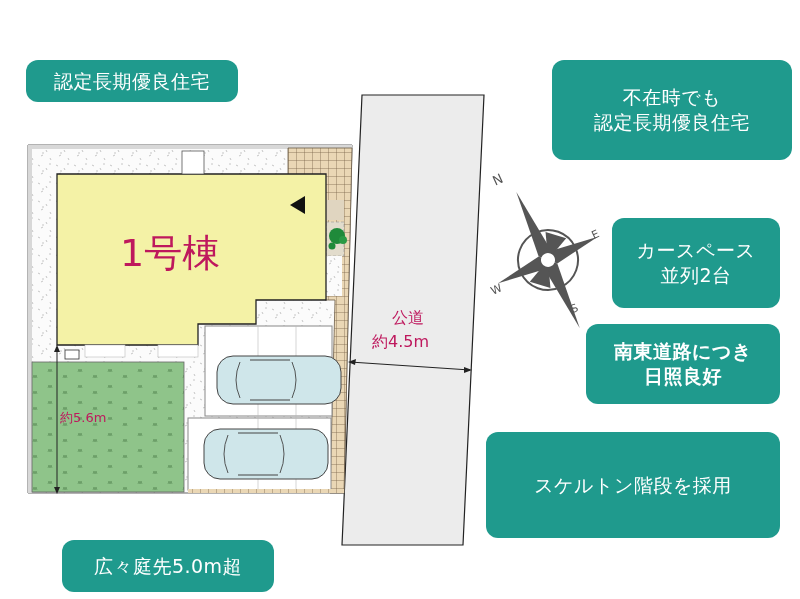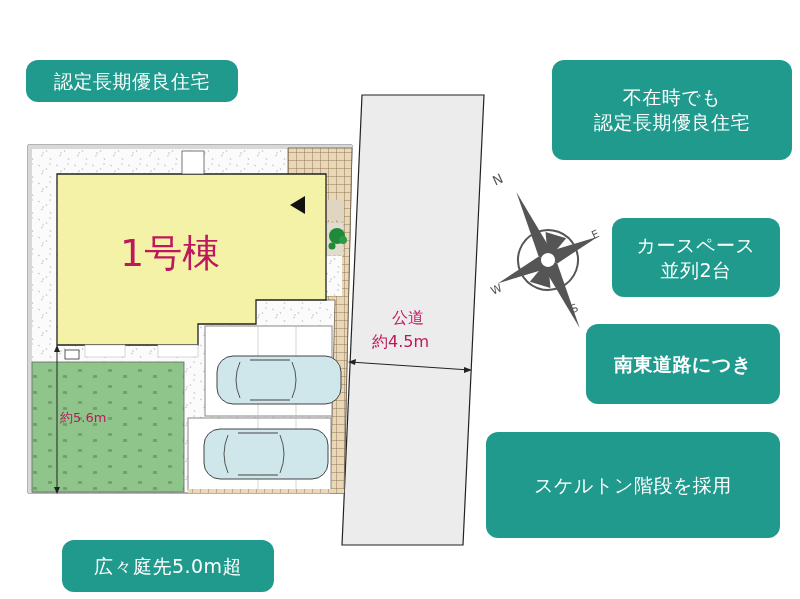--- a/index.html
+++ b/index.html
@@ -111,27 +111,28 @@
 
 <div class="badge" style="left:26px;top:60px;width:212px;height:42px;">
   <span>認定長期優良住宅</span>
 </div>
 
 <div class="badge" style="left:552px;top:60px;width:240px;height:100px;">
   <span>不在時でも</span>
   <span>認定長期優良住宅</span>
 </div>
 
-<div class="badge" style="left:612px;top:218px;width:168px;height:79px;">
+<div class="badge" style="left:612px;top:218px;width:168px;height:90px;">
   <span>カースペース</span>
   <span>並列2台</span>
 </div>
 
 <div class="badge" style="left:586px;top:324px;width:194px;height:80px;font-weight:bold;">
   <span>南東道路につき</span>
+  <span>日照良好</span>
 </div>
 
 <div class="badge" style="left:486px;top:432px;width:294px;height:106px;">
   <span>スケルトン階段を採用</span>
 </div>
 
 <div class="badge" style="left:62px;top:504px;width:212px;height:52px;margin-top:36px;">
   <span>広々庭先5.0m超</span>
 </div>
 

